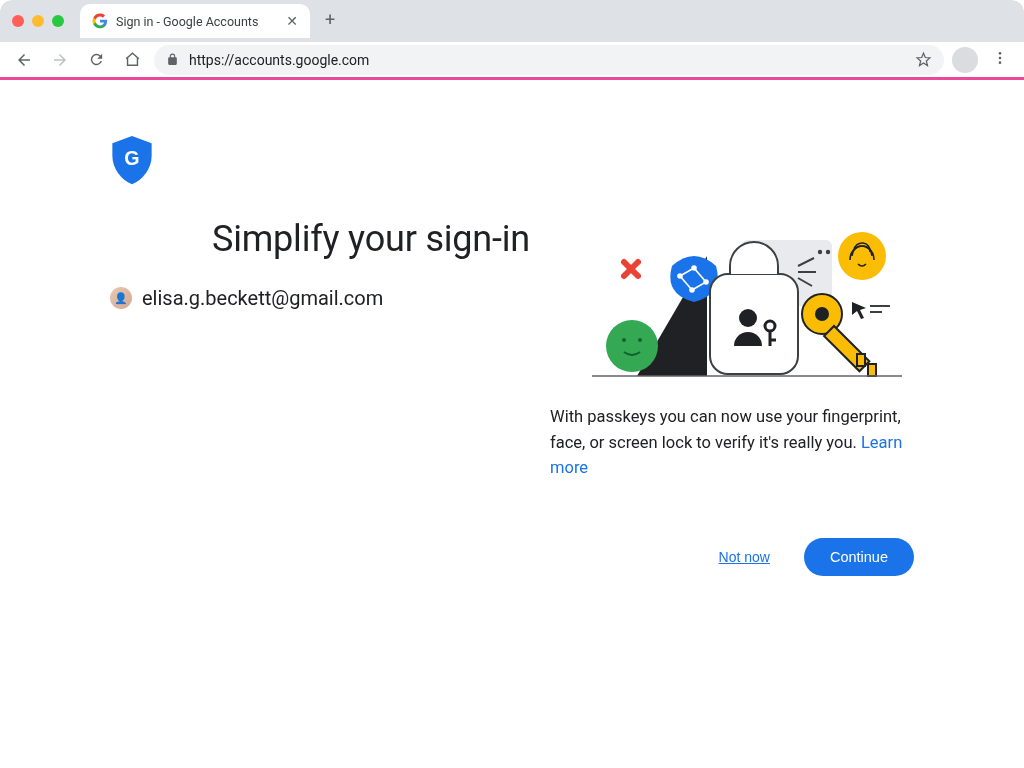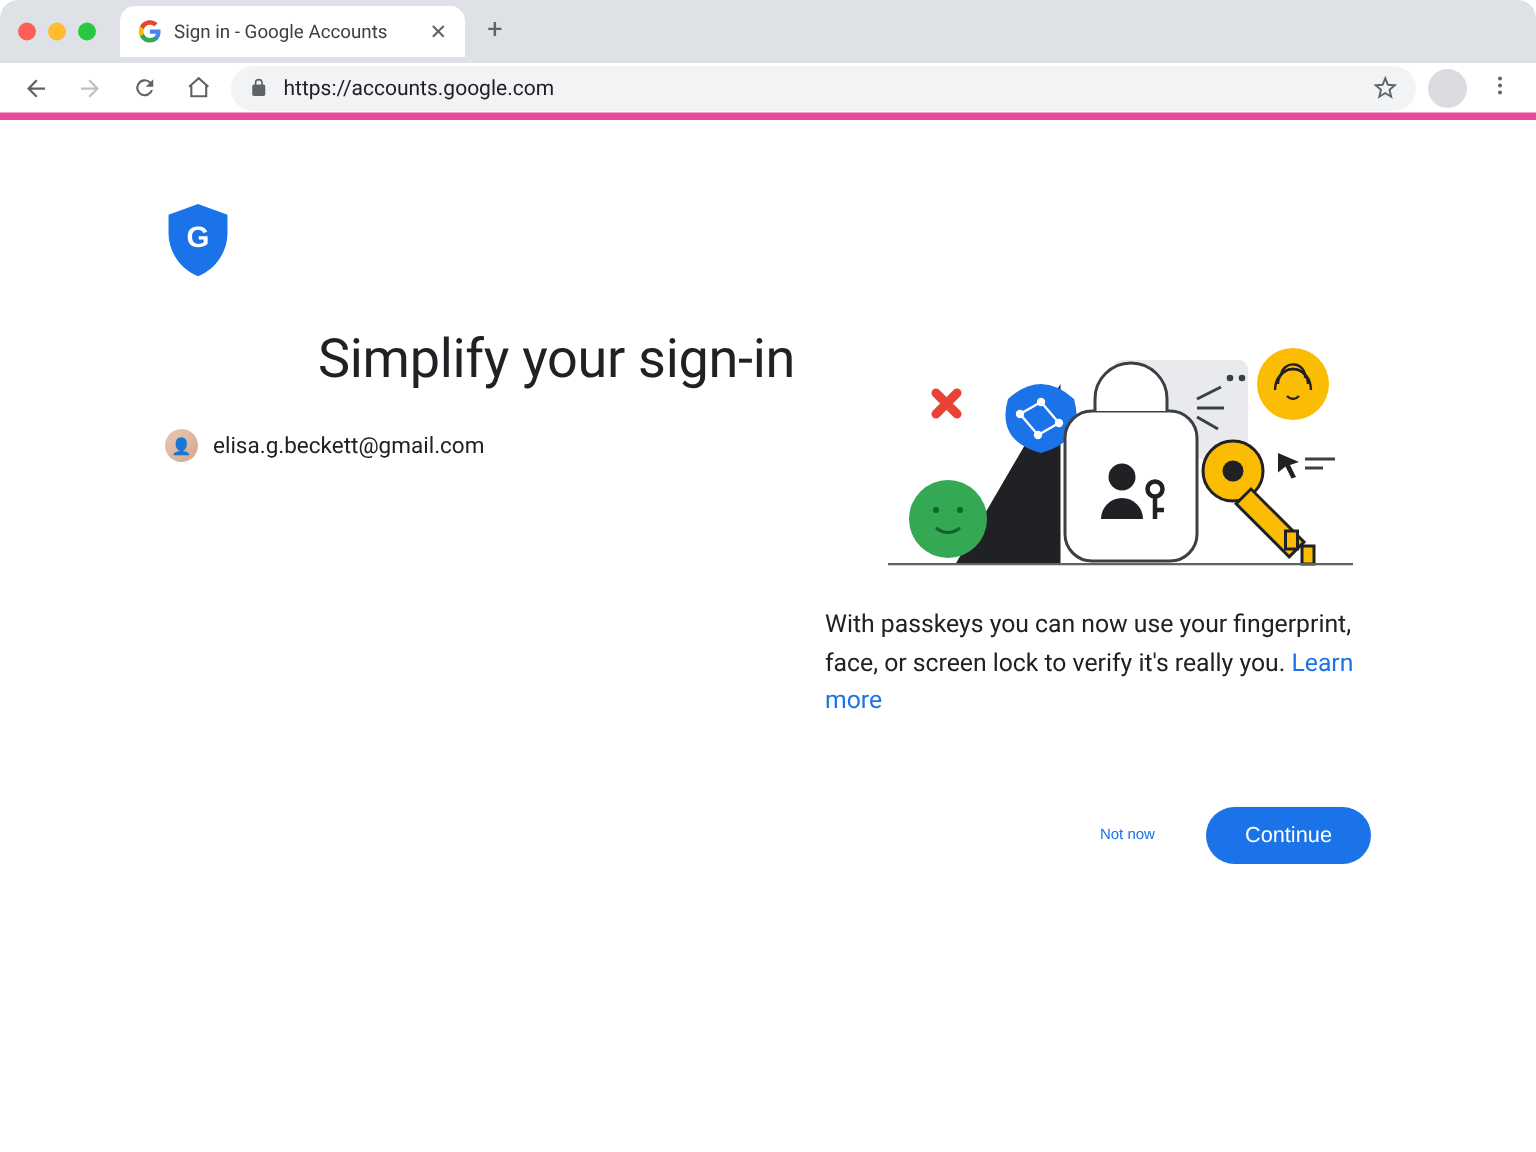--- a/index.html
+++ b/index.html
@@ -13,47 +13,47 @@
   .dot { width: 12px; height: 12px; border-radius: 50%; }
   .dot.red { background: #ff5f57; }
   .dot.yellow { background: #febc2e; }
   .dot.green { background: #28c840; }
   .tab { background: #fff; height: 34px; border-radius: 10px 10px 0 0; display: flex; align-items: center; padding: 0 12px; gap: 8px; min-width: 230px; position: relative; }
   .tab .favicon { width: 16px; height: 16px; }
   .tab .title { font-size: 12.5px; color: #3c4043; flex: 1; }
   .tab .close { color: #5f6368; font-size: 14px; }
   .newtab { width: 28px; height: 28px; display: flex; align-items: center; justify-content: center; color: #5f6368; font-size: 18px; margin-left: 6px; margin-bottom: 3px; }
 
-  .toolbar { background: #fff; height: 38px; display: flex; align-items: center; padding: 0 10px; gap: 8px; border-bottom: 5px solid #ec4899; }
+  .toolbar { background: #fff; height: 38px; display: flex; align-items: center; padding: 0 10px; gap: 8px; border-bottom: 3px solid #ec4899; }
   .tbtn { width: 28px; height: 28px; display: flex; align-items: center; justify-content: center; color: #5f6368; border-radius: 50%; }
   .tbtn.disabled { color: #bdc1c6; }
   .omnibox { flex: 1; height: 30px; background: #f1f3f4; border-radius: 15px; display: flex; align-items: center; padding: 0 12px; gap: 10px; }
   .omnibox .lock { color: #5f6368; }
   .omnibox .url { font-size: 14px; color: #202124; flex: 1; }
   .omnibox .star { color: #5f6368; }
   .avatar-blank { width: 26px; height: 26px; border-radius: 50%; background: #dadce0; }
   .menu3dot { color: #5f6368; padding: 0 6px; }
 
   
   .page { padding: 56px 110px 0 110px; display: flex; gap: 20px; }
   .left { flex: 0 0 420px; }
   .right { flex: 1; padding-top: 90px; }
 
   .shield { width: 44px; height: 50px; margin-bottom: 28px; }
   h1.heading { font-size: 36px; font-weight: 400; color: #202124; letter-spacing: -0.2px; margin-bottom: 26px; text-align: right; }
   .account { display: flex; align-items: center; gap: 10px; }
   .account .avatar { width: 22px; height: 22px; border-radius: 50%; background: linear-gradient(135deg,#e8c8b8,#d4a88c); display:flex; align-items:center; justify-content:center; font-size:11px; color:#5d4037;}
-  .account .email { font-size: 15px; color: #202124; }
+  .account .email { font-size: 20px; color: #202124; }
 
   .illus { width: 360px; height: 160px; margin: 0 auto 18px; position: relative; }
   .desc { font-size: 16.5px; color: #202124; line-height: 1.55; margin-bottom: 57px; }
   .desc a { color: #1a73e8; text-decoration: none; }
 
   .actions { display: flex; justify-content: flex-end; align-items: center; gap: 30px; }
-  .btn-text { color: #1a73e8; font-size: 10px; font-weight: 500; background: none; border: none; cursor: pointer; padding: 8px 4px; }
+  .btn-text { color: #1a73e8; font-size: 14px; font-weight: 500; background: none; border: none; cursor: pointer; padding: 8px 4px; text-decoration: underline; }
   .btn-fill { background: #1a73e8; color: #fff; font-size: 14.5px; font-weight: 400; border: none; border-radius: 22px; padding: 11px 26px; cursor: pointer; }
 </style>
 </head>
 <body>
 
 <div class="chrome">
   <div class="titlebar">
     <div class="traffic">
       <div class="dot red"></div>
       <div class="dot yellow"></div>

